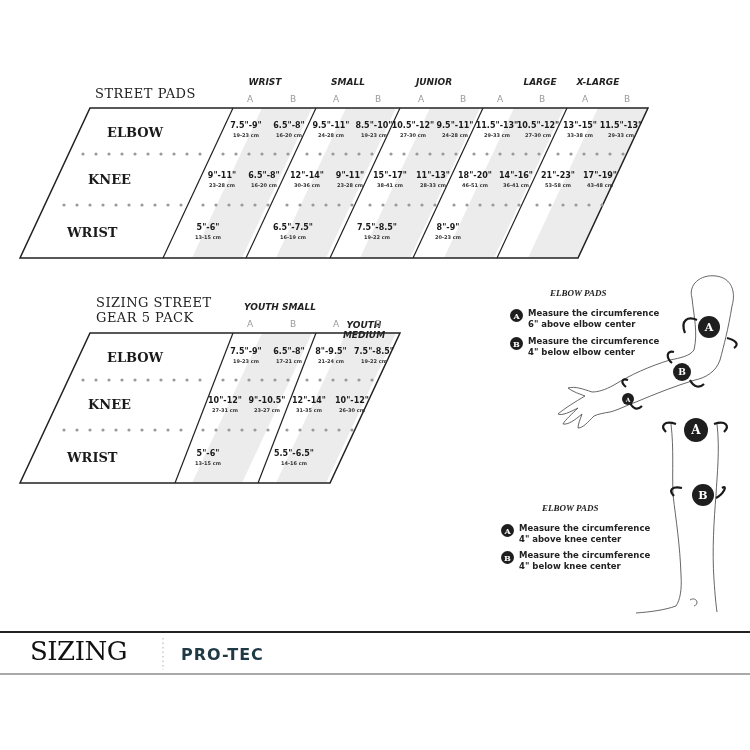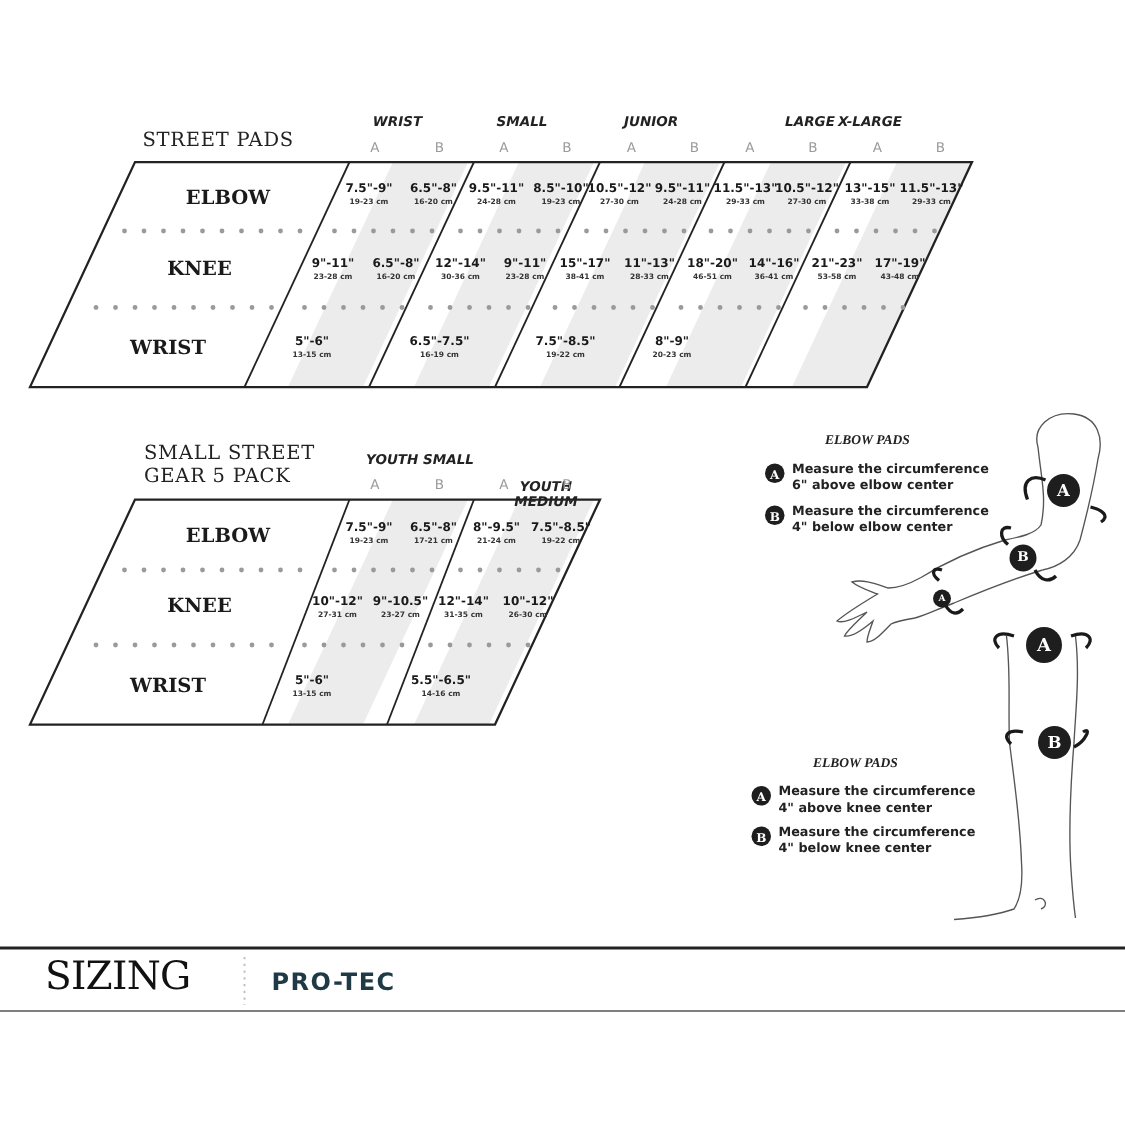--- a/index.html
+++ b/index.html
@@ -2,21 +2,21 @@
 <html><head>
 <meta charset="utf-8">
 <style>
   html,body{margin:0;padding:0;background:#fff;}
   body{width:750px;height:750px;position:relative;overflow:hidden;font-family:"DejaVu Sans",sans-serif;color:#1a1a1a;}
   .abs{position:absolute;}
   svg.bg{position:absolute;left:0;top:0;}
   .title{font-family:"DejaVu Serif",serif;font-size:13px;letter-spacing:0.5px;color:#222;line-height:15px;}
   .size-h{font-family:"DejaVu Sans",sans-serif;font-style:italic;font-weight:bold;font-size:9px;color:#222;text-align:center;width:80px;transform:translateX(-50%);}
   .ab{font-family:"DejaVu Sans",sans-serif;font-size:9px;color:#9a9a9a;text-align:center;width:14px;transform:translateX(-50%);}
-  .row-label{font-family:"DejaVu Serif",serif;font-weight:bold;font-size:13px;color:#1a1a1a;text-align:center;width:90px;transform:translateX(-50%);}
+  .row-label{font-family:"DejaVu Serif",serif;font-weight:bold;font-size:13px;color:#1a1a1a;width:90px;transform:translateX(-50%);}
   .cell{text-align:center;width:64px;transform:translateX(-50%);line-height:1;}
   .cell .in{display:block;font-family:"DejaVu Sans",sans-serif;font-weight:bold;font-size:8px;color:#1a1a1a;}
   .cell .cm{display:block;font-family:"DejaVu Sans",sans-serif;font-weight:bold;font-size:5px;color:#333;margin-top:3px;}
   .guide-h{font-family:Liberation Serif, serif;font-style:italic;font-weight:bold;font-size:9px;color:#222;}
   .guide-item{display:flex;align-items:flex-start;}
   .badge{width:13px;height:13px;border-radius:50%;background:#1e1e1e;color:#fff;font-family:"DejaVu Serif",serif;font-weight:bold;font-size:8px;display:flex;align-items:center;justify-content:center;flex:none;margin-right:5px;margin-top:1px;}
   .guide-text{font-family:"DejaVu Sans",sans-serif;font-size:8.5px;line-height:11px;color:#222;font-weight:bold;}
   .footer-sizing{font-family:"DejaVu Serif",serif;font-size:26px;color:#111;letter-spacing:-0.5px;}
   .footer-brand{font-family:"DejaVu Sans",sans-serif;font-weight:bold;font-size:16px;letter-spacing:1px;}
 </style>
@@ -236,21 +236,21 @@
   <line x1="0" y1="674" x2="750" y2="674" stroke="#555" stroke-width="1"></line>
   <line x1="163" y1="638" x2="163" y2="670" stroke="#bbb" stroke-width="1.2" stroke-dasharray="1.5,3"></line>
 </svg>
 
 <div class="abs title" style="left:95px;top:86px;">STREET PADS</div>
 
 <div class="abs size-h" style="left:265px;top:77px;">WRIST</div>
 <div class="abs size-h" style="left:348px;top:77px;">SMALL</div>
 <div class="abs size-h" style="left:434px;top:77px;">JUNIOR</div>
 <div class="abs size-h" style="left:540px;top:77px;">LARGE</div>
-<div class="abs size-h" style="left:580px;top:77px;">X-LARGE</div>
+<div class="abs size-h" style="left:598px;top:77px;">X-LARGE</div>
 
 <div class="abs ab" style="left:250px;top:94px;">A</div>
 <div class="abs ab" style="left:293px;top:94px;">B</div>
 <div class="abs ab" style="left:336px;top:94px;">A</div>
 <div class="abs ab" style="left:378px;top:94px;">B</div>
 <div class="abs ab" style="left:421px;top:94px;">A</div>
 <div class="abs ab" style="left:463px;top:94px;">B</div>
 <div class="abs ab" style="left:500px;top:94px;">A</div>
 <div class="abs ab" style="left:542px;top:94px;">B</div>
 <div class="abs ab" style="left:585px;top:94px;">A</div>
@@ -353,21 +353,21 @@
 <div class="abs cell" style="left:377px;top:224px;">
     <span class="in">7.5"-8.5"</span>
     <span class="cm">19-22 cm</span>
   </div>
 <div class="abs cell" style="left:448px;top:224px;">
     <span class="in">8"-9"</span>
     <span class="cm">20-23 cm</span>
   </div>
 
 <div class="abs title" style="left:96px;top:295px;">
-  <div>SMALL STREET</div>
+  <div>SIZING STREET</div>
   <div>GEAR 5 PACK</div>
 </div>
 
 <div class="abs size-h" style="left:280px;top:302px;">YOUTH SMALL</div>
 <div class="abs size-h" style="left:364px;top:320px;">YOUTH MEDIUM</div>
 
 <div class="abs ab" style="left:250px;top:319px;">A</div>
 <div class="abs ab" style="left:293px;top:319px;">B</div>
 <div class="abs ab" style="left:336px;top:319px;">A</div>
 <div class="abs ab" style="left:378px;top:319px;">B</div>

